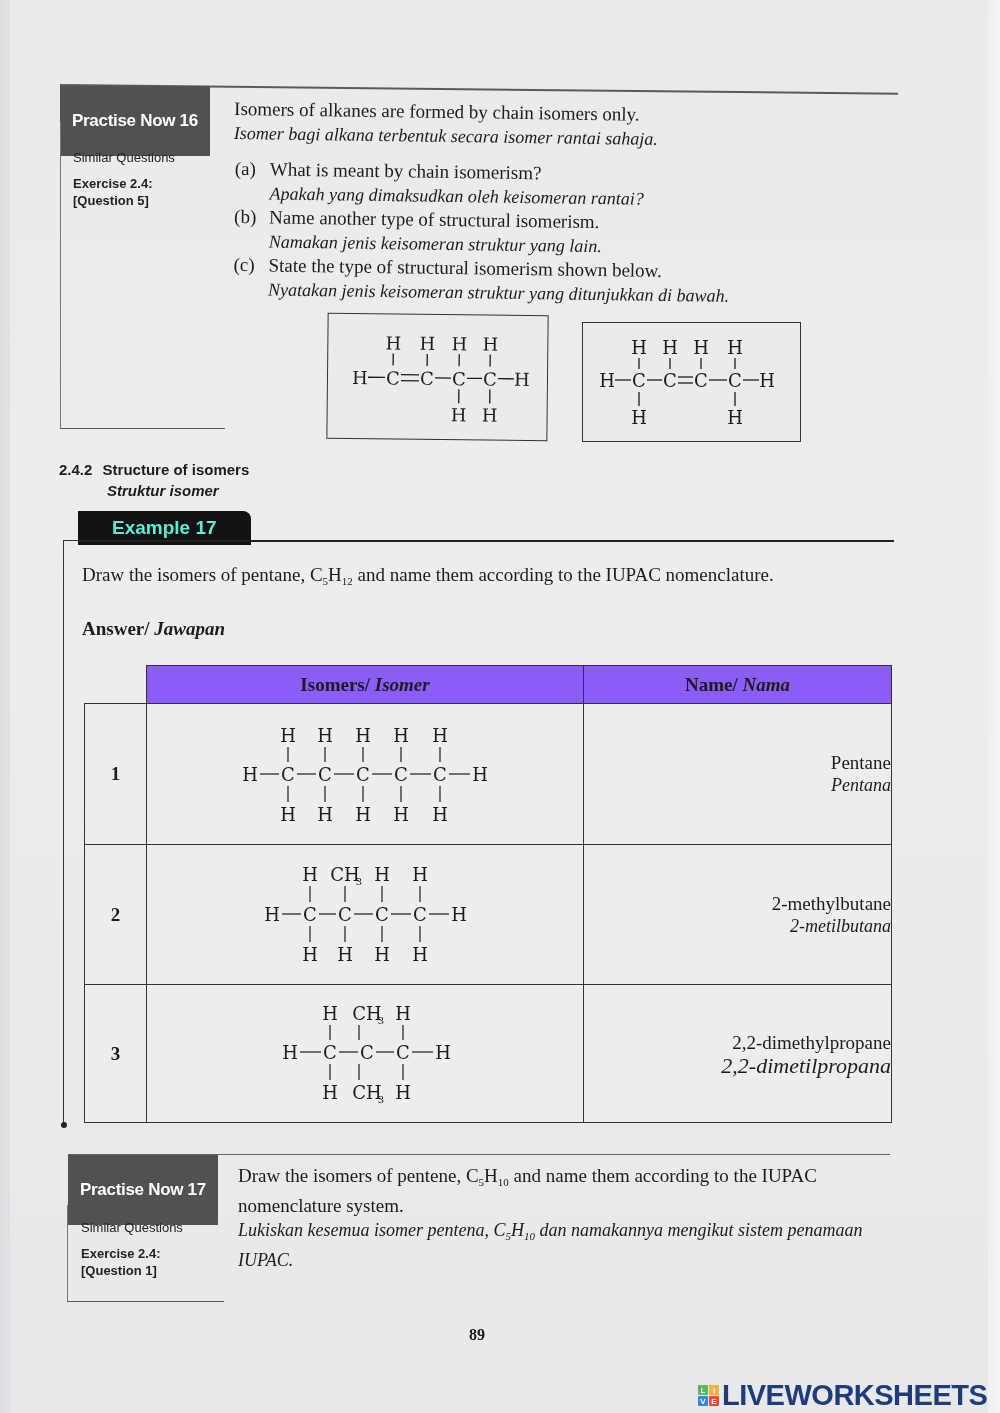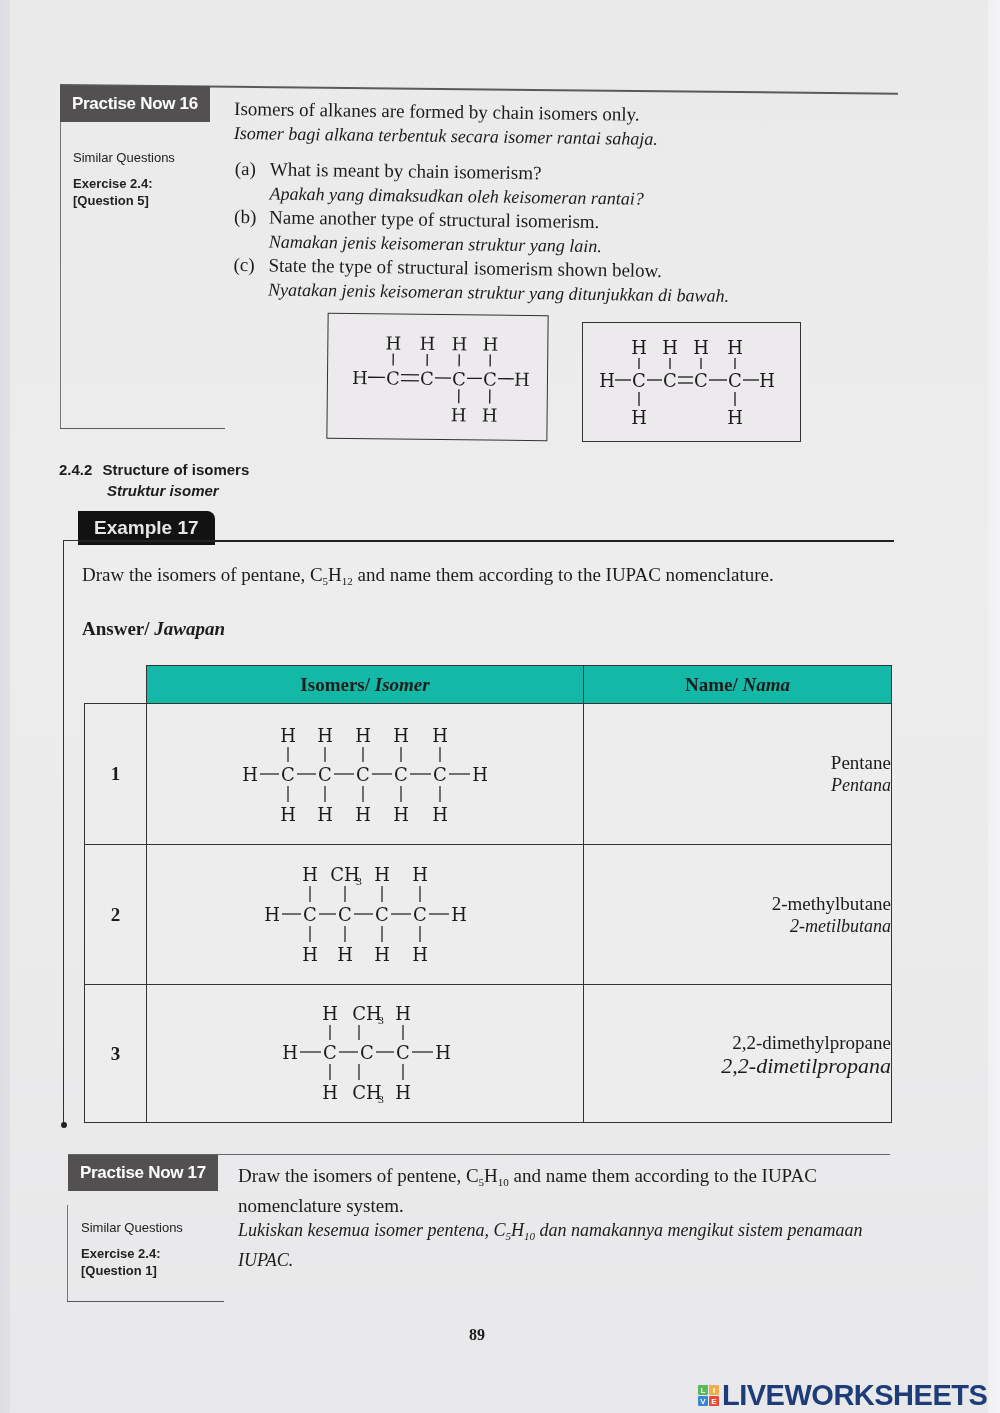--- a/index.html
+++ b/index.html
@@ -13,51 +13,51 @@
   .page {
     position: absolute; left: 10px; top: 0; width: 978px; height: 1413px;
     background: linear-gradient(180deg, #ebeaeb 0%, #eeedee 40%, #e8e7e9 100%);
   }
   .abs { position: absolute; }
 
   
   .pn-label {
     background: #525050; color: #fff; font-weight: bold;
     font-family: "Liberation Sans", sans-serif; font-size: 17px;
-    padding: 8px 12px; white-space: nowrap; letter-spacing: -0.3px;
+    padding: 25px 12px; white-space: nowrap; letter-spacing: -0.3px;
   }
   .pn-side { font-family: "Liberation Sans", sans-serif; font-size: 13px; color: #222; }
   .pn-side .sim { margin-bottom: 10px; }
   .pn-side .ex { font-weight: bold; line-height: 17px; }
   .rule { position: absolute; height: 2px; background: #5a5a5a; }
   .vrule { position: absolute; width: 1px; background: #777; }
 
   .qtext { font-size: 19px; line-height: 24px; }
   .it { font-style: italic; }
   .sub { font-size: 11px; vertical-align: -4px; }
 
   .q-item { display: flex; font-size: 19px; line-height: 24px; }
   .q-item .lbl { width: 35px; flex: none; }
 
   .molbox { position: absolute; border: 1.5px solid #333; background: #eceaec; }
 
   
   .sec { font-family: "Liberation Sans", sans-serif; font-weight: bold; font-size: 15px; }
 
   .ex-label {
-    background: #121212; color: #e5e5e5; font-family: "Liberation Sans", sans-serif;
-    font-weight: bold; font-size: 19px; padding: 6px 16px; border-radius: 0 8px 0 0;
+    background: #121212; color: #5eead4; font-family: "Liberation Sans", sans-serif;
+    font-weight: bold; font-size: 19px; padding: 6px 34px; border-radius: 0 8px 0 0;
   }
 
   table.iso {
     position: absolute; border-collapse: collapse; background: #eeedee;
     font-size: 19px;
   }
   table.iso th, table.iso td { border: 1px solid #333; }
-  table.iso thead th { background: #14b8a6; height: 38px; font-weight: bold; }
+  table.iso thead th { background: #8b5cf6; height: 38px; font-weight: bold; }
   table.iso td.num { text-align: center; font-weight: bold; width: 62px; }
   table.iso td.name { text-align: right; line-height: 23px; margin-top: 28px; }
   table.iso td.struct { position: relative; }
 
   .pageno { font-weight: bold; font-size: 16px; }
 
   .lw { display: flex; align-items: center; }
   .lw-tiles { display: grid; grid-template-columns: 10px 10px; grid-template-rows: 10px 10px; gap: 1px; margin-right: 3px; }
   .lw-tiles span { font-family: "Liberation Sans", sans-serif; font-size: 8px; font-weight: bold; color: #fff; display: flex; align-items: center; justify-content: center; border-radius: 1px; }
   .lw-text { font-family: "Liberation Sans", "DejaVu Sans", sans-serif; font-weight: bold; font-size: 29px; color: #1c3d7a; letter-spacing: -0.5px; }

